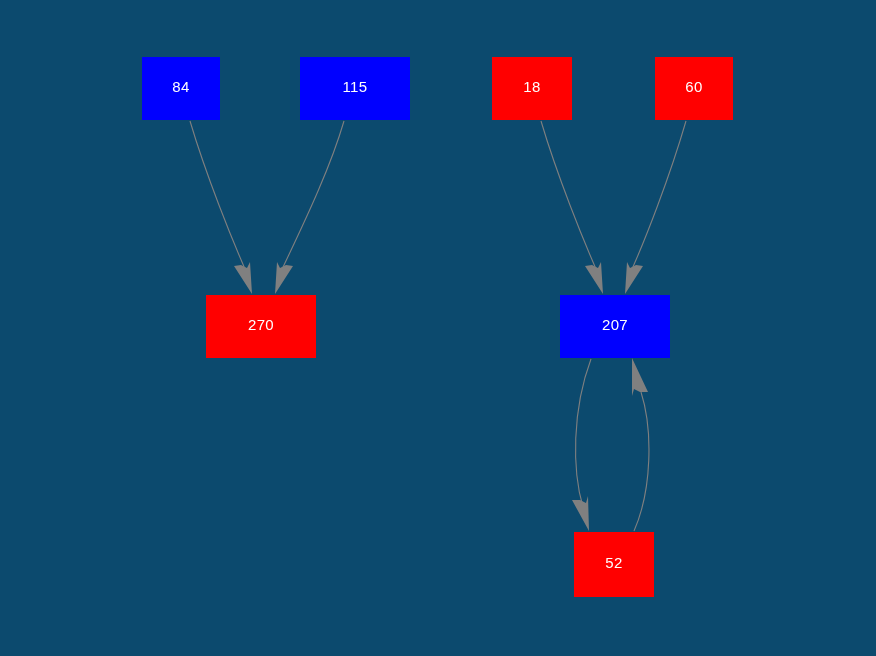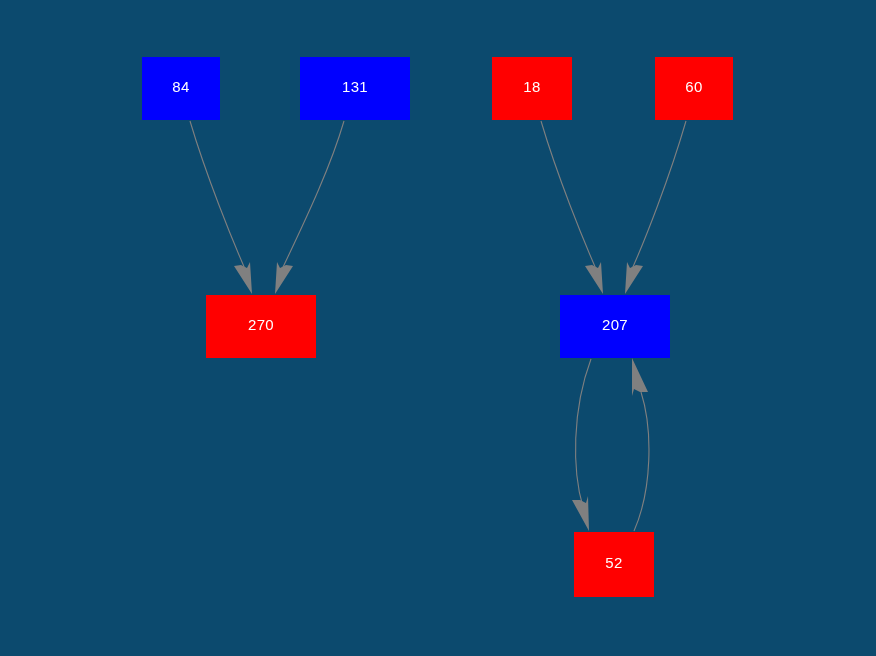--- a/index.html
+++ b/index.html
@@ -80,21 +80,21 @@
       <path d="M 634,531 C 652,490 653,430 641,392" fill="none" stroke="#808080" stroke-width="1.1"></path>
       <polygon points="632,358 648,392 640,392 634,389 632,396" fill="#808080"></polygon>
     </g>
   </svg>
 
   <div class="node" style="left: 142px; top: 57px; width: 78px; height: 63px; background: rgb(0, 0, 255);">
     <span class="node-label">84</span>
   </div>
 
   <div class="node" style="left: 300px; top: 57px; width: 110px; height: 63px; background: rgb(0, 0, 255);">
-    <span class="node-label">131</span>
+    <span class="node-label">115</span>
   </div>
 
   <div class="node" style="left: 206px; top: 295px; width: 110px; height: 63px; background: rgb(255, 0, 0);">
     <span class="node-label">270</span>
   </div>
 
   <div class="node" style="left: 492px; top: 57px; width: 80px; height: 63px; background: rgb(255, 0, 0); text-align: center;">
     <span class="node-label">18</span>
   </div>
 

